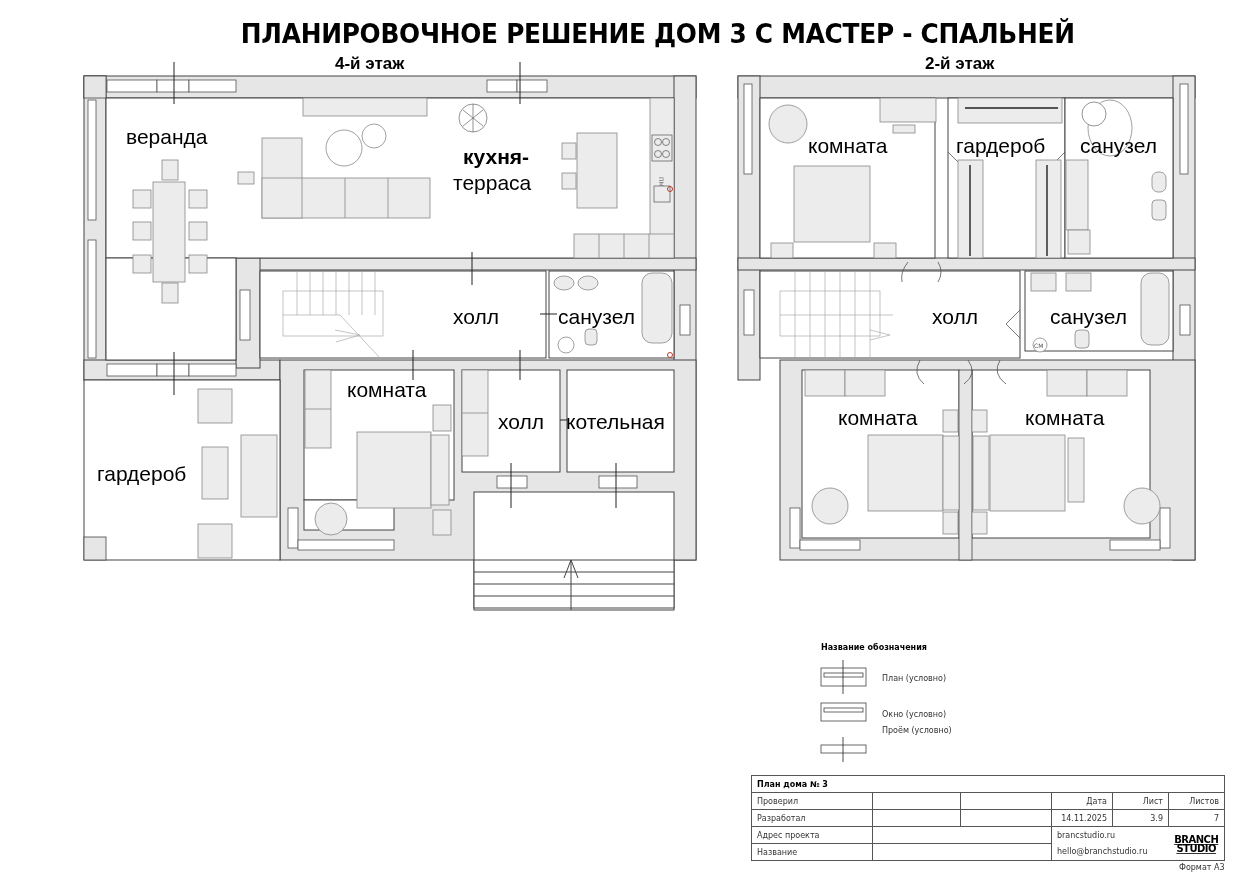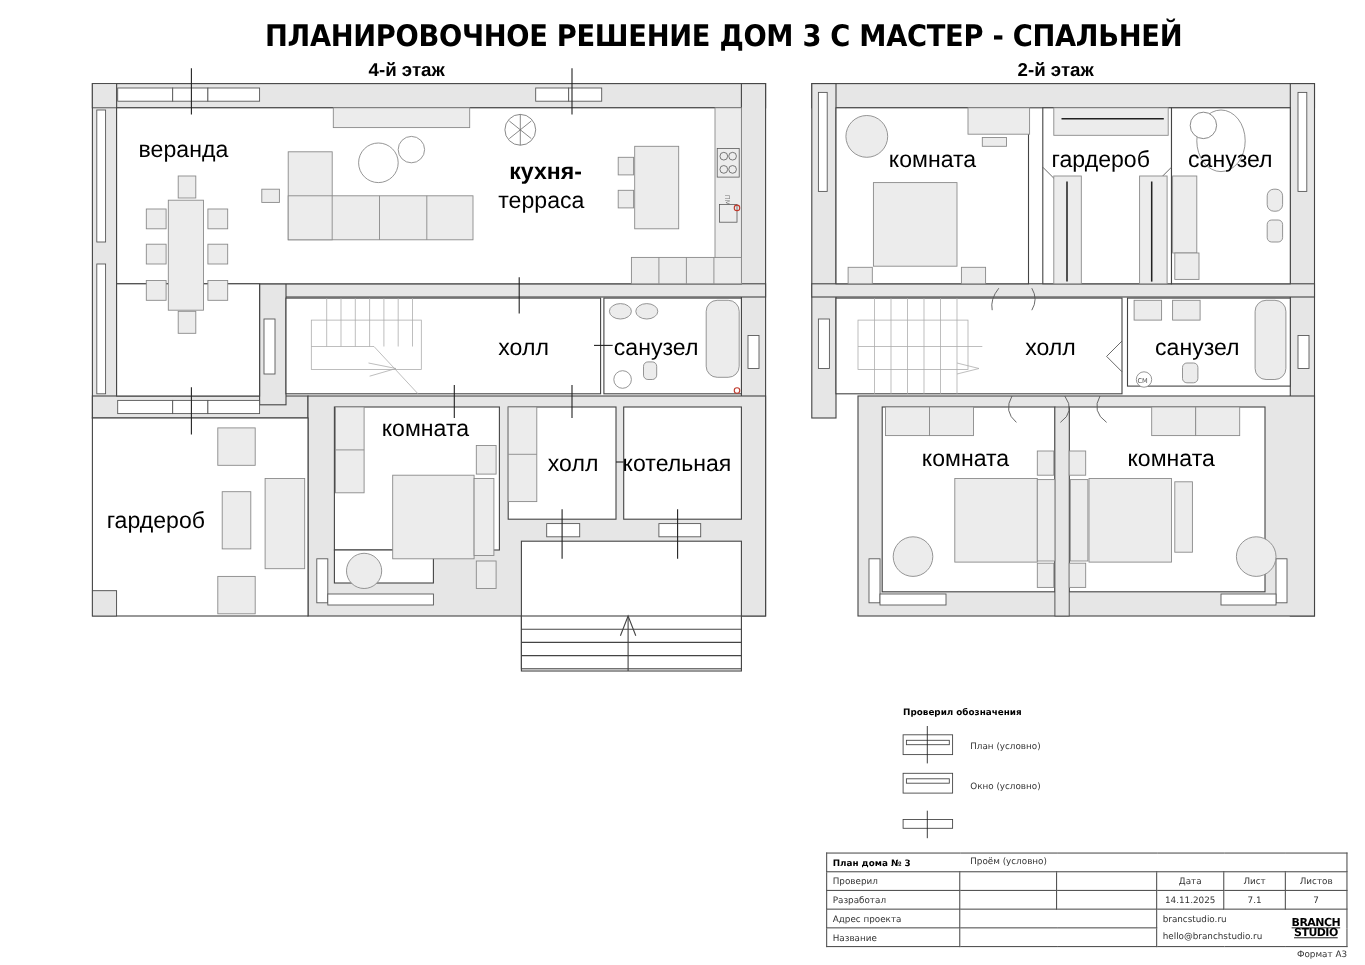--- a/index.html
+++ b/index.html
@@ -7,21 +7,21 @@
   .abs { position:absolute; }
   .title { left:0; width:1430px; top:18px; text-align:center; font-family:"DejaVu Sans", sans-serif; font-weight:bold; font-size:27px; letter-spacing:-0.3px; transform:scaleX(0.92); transform-origin:left top; }
   .floor-label { font-family:"Liberation Sans", sans-serif; font-weight:bold; font-size:17px; }
   svg.plan { position:absolute; left:0; top:0; }
   .room-label { position:absolute; font-family:"Liberation Sans", sans-serif; font-size:21px; white-space:nowrap; line-height:1; }
   .legend-title { font-family:"DejaVu Sans", sans-serif; font-weight:bold; font-size:8px; }
   .legend-text { font-family:"DejaVu Sans", sans-serif; font-size:8px; color:#333; }
   table.stamp { position:absolute; left:751px; top:775px; border-collapse:collapse; font-family:"DejaVu Sans", sans-serif; font-size:8px; color:#333; }
   table.stamp td { border:1px solid #555; height:16px; padding:0 5px; white-space:nowrap; }
   .stamp-head { font-weight:bold; color:#000; }
-  .center { text-align:center; }
+  .center { text-align:right; }
   .logo { font-family:"DejaVu Sans", sans-serif; font-weight:bold; font-size:10px; line-height:9px; text-align:center; letter-spacing:-0.5px; color:#000; }
   .format { font-family:"DejaVu Sans", sans-serif; font-size:8px; color:#333; }
 </style>
 </head>
 <body>
 
 <div class="abs title">ПЛАНИРОВОЧНОЕ РЕШЕНИЕ ДОМ 3 С МАСТЕР - СПАЛЬНЕЙ</div>
 <div class="abs floor-label" style="left:335px; top:54px;">4-й этаж</div>
 <div class="abs floor-label" style="left:925px; top:54px;">2-й этаж</div>
 
@@ -312,44 +312,44 @@
 <div class="room-label" style="left:97px; top:463px;">гардероб</div>
 
 <div class="room-label" style="left:808px; top:135px;">комната</div>
 <div class="room-label" style="left:956px; top:135px;">гардероб</div>
 <div class="room-label" style="left:1080px; top:135px;">санузел</div>
 <div class="room-label" style="left:932px; top:306px;">холл</div>
 <div class="room-label" style="left:1050px; top:306px;">санузел</div>
 <div class="room-label" style="left:838px; top:407px;">комната</div>
 <div class="room-label" style="left:1025px; top:407px;">комната</div>
 
-<div class="abs legend-title" style="left:821px; top:643px;">Проверил обозначения</div>
+<div class="abs legend-title" style="left:821px; top:643px;">Название обозначения</div>
 <div class="abs legend-text" style="left:882px; top:674px;">План (условно)</div>
 <div class="abs legend-text" style="left:882px; top:710px;">Окно (условно)</div>
-<div class="abs legend-text" style="left:882px; top:778px;">Проём (условно)</div>
+<div class="abs legend-text" style="left:882px; top:726px;">Проём (условно)</div>
 
 <table class="stamp">
   <tbody>
       <tr>
     <td colspan="6" class="stamp-head" style="width:460px;">План дома № 3</td>
   </tr>
   <tr>
     <td style="width:110px;">Проверил</td>
     <td style="width:77px;"></td>
     <td style="width:80px;"></td>
     <td class="center" style="width:50px;">Дата</td>
     <td class="center" style="width:45px;">Лист</td>
     <td class="center" style="width:45px;">Листов</td>
   </tr>
   <tr>
     <td>Разработал</td>
     <td></td>
     <td></td>
     <td class="center">14.11.2025</td>
-    <td class="center">7.1</td>
+    <td class="center">3.9</td>
     <td class="center">7</td>
   </tr>
   <tr>
     <td>Адрес проекта</td>
     <td colspan="2"></td>
     <td colspan="2" style="border-right:none; border-bottom:none;">brancstudio.ru</td>
     <td rowspan="2" style="border-left:none;text-decoration:underline;">
       <div class="logo">
             <div>BRANCH</div>
             <div>STUDIO</div>

